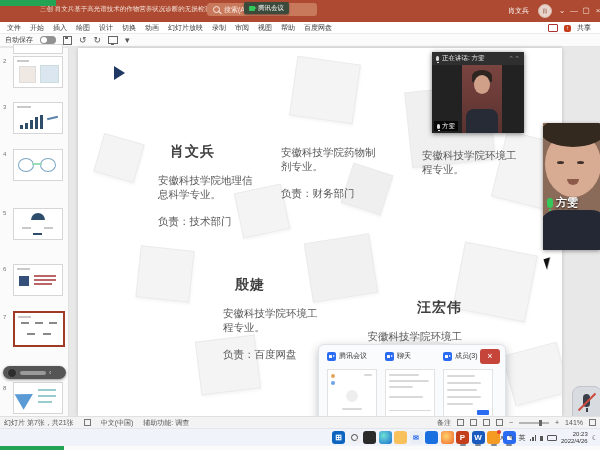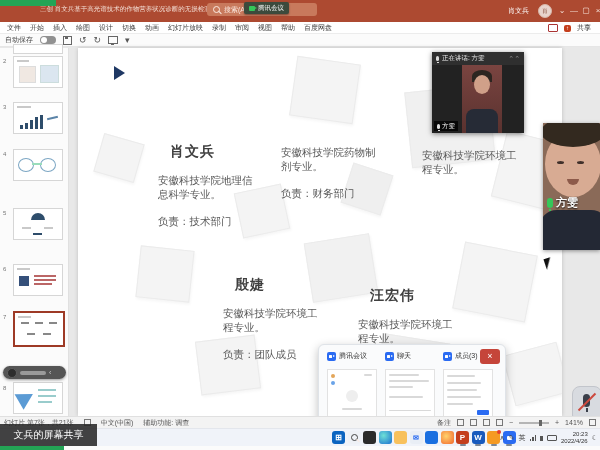--- a/index.html
+++ b/index.html
@@ -290,23 +290,23 @@
     <div class="member" style="left:203px;top:97px;">
       <div class="mdesc">安徽科技学院药物制剂专业。</div>
       <div class="mrole">负责：财务部门</div>
     </div>
     <div class="member" style="left:344px;top:100px;">
       <div class="mdesc">安徽科技学院环境工程专业。</div>
     </div>
     <div class="member" style="left:145px;top:228px;">
       <div class="mname">殷婕</div>
       <div class="mdesc">安徽科技学院环境工程专业。</div>
-      <div class="mrole">负责：团队成员</div>
-    </div>
-    <div class="member" style="left:280px;top:239px;">
+      <div class="mrole">负责：百度网盘</div>
+    </div>
+    <div class="member" style="left:280px;top:251px;text-align:right;">
       <div class="mname">汪宏伟</div>
       <div class="mdesc">安徽科技学院环境工程专业。</div>
       <div class="mrole">负责：</div>
     </div>
   </div>
 
   <div class="abs spkwin">
     <div class="spk-head">
       <span class="mic-w"></span>
       <span class="spk-title">正在讲话: 方雯</span>
@@ -437,19 +437,18 @@
         </span>
       <span style="width:8px;height:4px;border:1px solid #555;border-radius:1px;"></span>
       <span class="clock">
         <span>20:23</span><br>
         <span>2022/4/26</span>
       </span>
       <span class="tg">☾</span>
     </div>
   </div>
 
-  <div class="abs share-ovl">文兵的屏幕共享</div>
   <div class="abs bottom-strip"></div>
   <div class="abs green-bottom"></div>
 
   <div class="abs cursor"></div>
 
 </div>
 
 </body></html>

